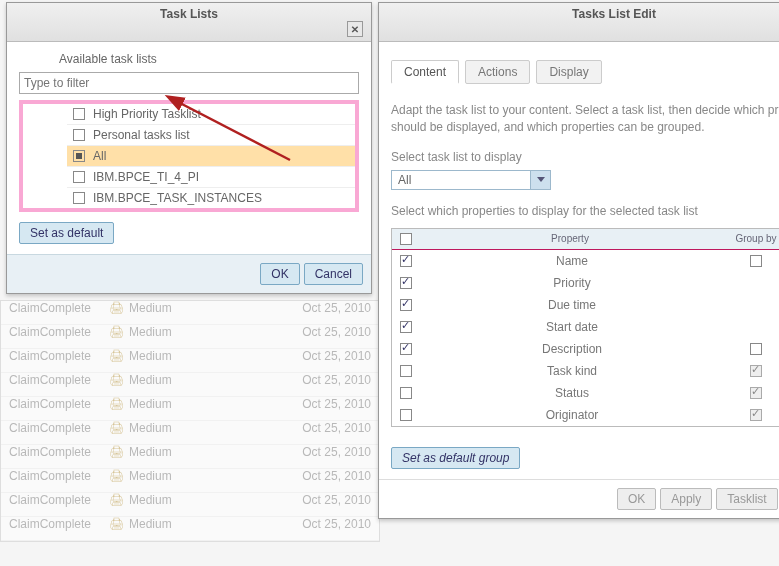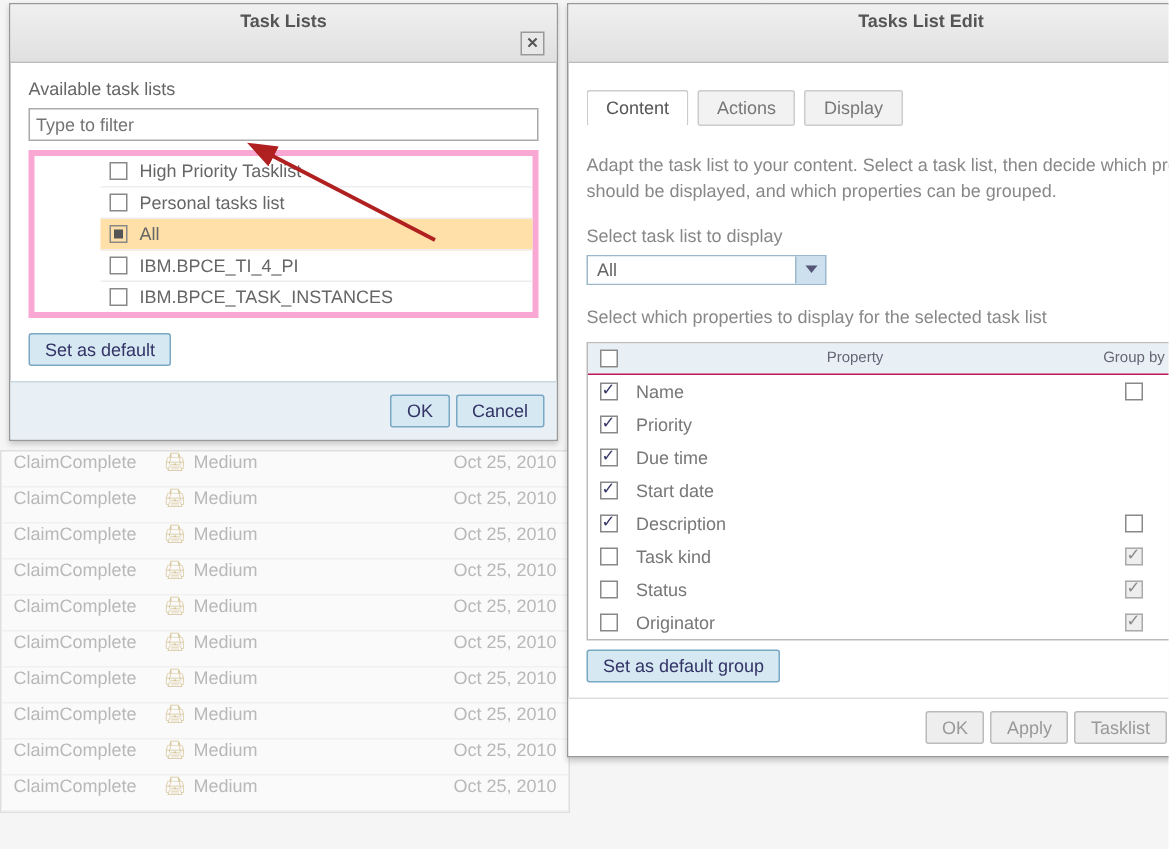--- a/index.html
+++ b/index.html
@@ -14,21 +14,21 @@
 
 .dialog { position: absolute; background: #fff; border: 1px solid #999; box-shadow: 0 2px 4px rgba(0,0,0,0.2); }
 .dlg-title { background: linear-gradient(#f0f0f0,#e0e0e0); border-bottom: 1px solid #bbb; padding: 4px 8px; font-weight: bold; color: #555; display: flex; align-items: center; flex-direction: column; }
 .dlg-close { margin-left: auto; width: 16px; height: 16px; border: 1px solid #999; background: #e8e8e8; display: flex; align-items: center; justify-content: center; font-size: 10px; cursor: pointer; color: #555; }
 .dlg-body { padding: 10px 12px; }
 .dlg-footer { background: #e8f0f5; border-top: 1px solid #c8d8e0; padding: 8px; display: flex; justify-content: flex-end; gap: 4px; }
 
 .left-dialog { top: 2px; left: 6px; width: 366px; }
 .right-dialog { top: 2px; left: 378px; width: 472px; }
 
-.section-label { color: #666; margin-bottom: 6px; }
+.section-label { color: #666; margin-bottom: 6px; margin-left: 40px; }
 .filter-input { width: 100%; border: 1px solid #aaa; padding: 3px 4px; font-size: 12px; color: #aaa; margin-bottom: 6px; }
 .list-box { border: 4px solid #f9a8d4; padding-left: 44px; }
 .list-item { display: flex; align-items: center; padding: 3px 6px; border-bottom: 1px solid #eee; }
 .list-item:last-child { border-bottom: none; }
 .list-item.sel { background: #ffe0a8; }
 .list-item .cb { width: 12px; height: 12px; border: 1px solid #888; margin-right: 8px; position: relative; }
 .list-item .cb.checked::after { content:""; position:absolute; inset:2px; background:#555; }
 .list-item .lbl { color: #666; }
 
 .btn { border: 1px solid #7aa8c4; background: #d6e8f2; color: #336; padding: 3px 10px; font-size: 12px; border-radius: 2px; cursor: pointer; }
@@ -48,21 +48,21 @@
 .chev { width:0; height:0; border-left:4px solid transparent; border-right:4px solid transparent; border-top:5px solid #557; }
 
 .prop-table { border: 1px solid #bbb; position: relative; margin-top: 4px; }
 .prop-head { display: flex; background: #e8f0f5; border-bottom: 1px solid #be185d; font-size: 10px; color: #667; }
 .ph-cb { width: 28px; display:flex; align-items:center; justify-content:center; padding:4px 0;}
 .ph-prop { flex: 1; text-align:center; padding:4px 0;}
 .ph-grp { width: 72px; text-align:center; padding:4px 0;}
 .ph-scr { width: 18px; background:#f0f0f0; border-left:1px solid #ccc;}
 .prop-row { display: flex; align-items: center; height: 22px; }
 .pr-cb { width: 28px; display:flex; justify-content:center; }
-.pr-name { flex:1; color:#777; padding-left:4px;}
+.pr-name { flex:1; color:#777; padding-left:4px;text-align:center;}
 .pr-grp { width: 72px; display:flex; justify-content:center; }
 .pr-scr { width: 18px; background:#f0f0f0; border-left:1px solid #eee;}
 .ck { width:12px; height:12px; border:1px solid #888; position:relative; background:#fff;}
 .ck.on::after{content:"";position:absolute;left:1px;top:-2px;font-size:11px;color:#336;}
 .ck.on::before{content:"✓";position:absolute;left:0;top:-3px;font-size:11px;color:#336;}
 .ck.dis{background:#eee;border-color:#aaa;}
 .ck.dis.on::before{color:#888;}
 .scroll-track { position:absolute; right:0; top:22px; bottom:0; width:18px; background:#f0f0f0; border-left:1px solid #ccc;}
 .scroll-arrow { position:absolute; right:1px; width:16px; height:16px; background:#e8e8e8; border:1px solid #aaa; display:flex; align-items:center; justify-content:center;}
 .scroll-arrow.up{top:1px;} .scroll-arrow.dn{bottom:1px;}
@@ -311,21 +311,21 @@
       <div style="display:flex; flex-direction:column; gap:3px; align-self:center;">
         <div class="side-btn">
             <div class="tri-up"></div>
           </div>
         <div class="side-btn">
             <div class="tri-dn"></div>
           </div>
       </div>
     </div>
 
-    <button class="btn" style="margin-top:6px;">Set as default group</button>
+    <button class="btn" style="margin-top:20px;font-style:italic;">Set as default group</button>
   </div>
   <div class="right-footer">
     <button class="btn disabled">OK</button>
     <button class="btn disabled">Apply</button>
     <button class="btn disabled">Tasklist</button>
     <button class="btn">Cancel</button>
   </div>
 </div>
 
 </body></html>

